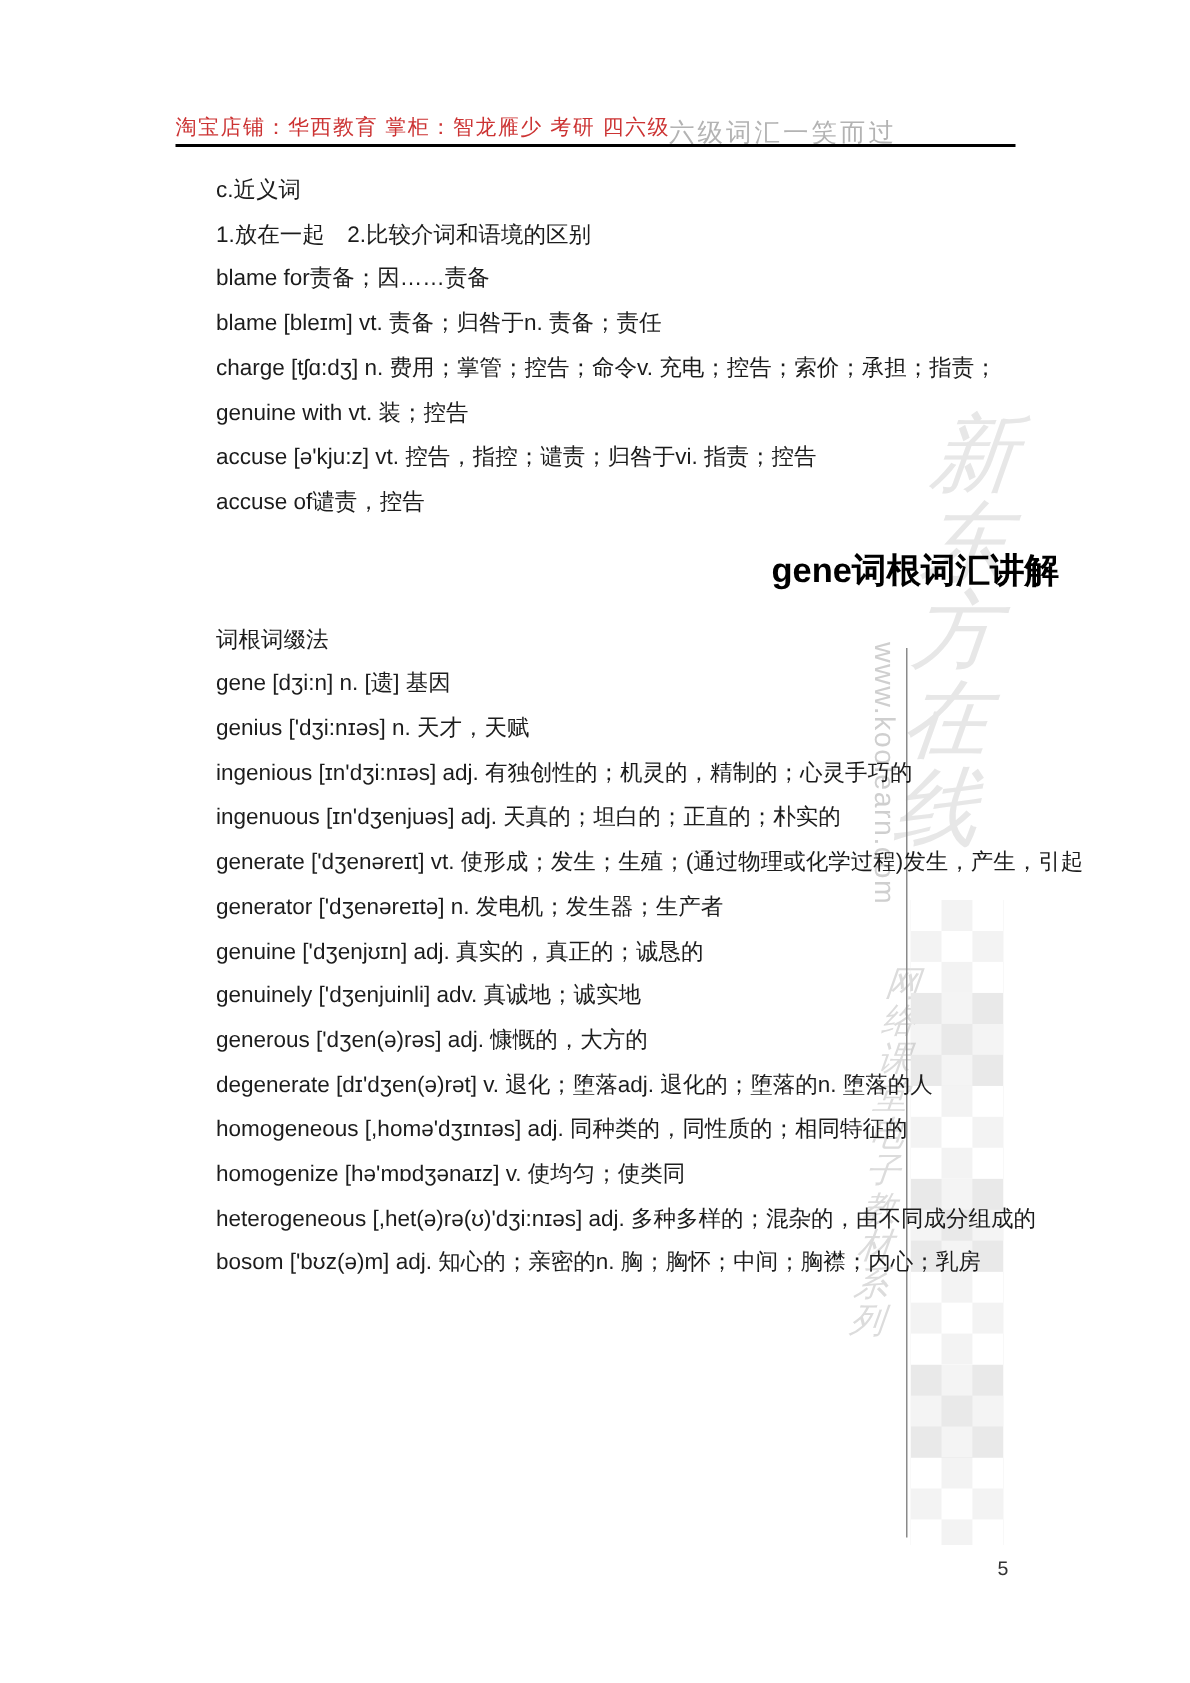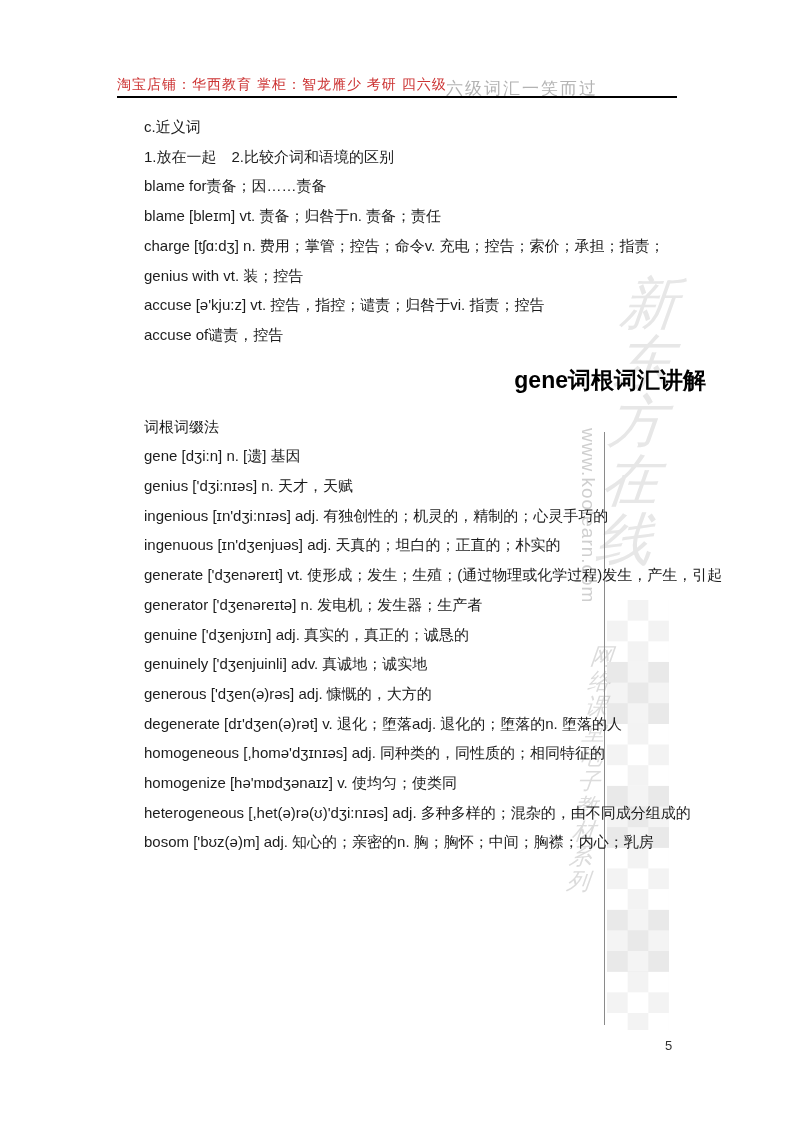--- a/index.html
+++ b/index.html
@@ -118,21 +118,21 @@
   <div class="header-right" style="color: rgb(179, 179, 179);">六级词汇一笑而过</div>
   <div class="header-rule"></div>
 
   <div class="content">
     <div>
         <p class="line">c.近义词</p>
         <p class="line">1.放在一起　2.比较介词和语境的区别</p>
         <p class="line">blame for责备；因……责备</p>
         <p class="line">blame [bleɪm] vt. 责备；归咎于n. 责备；责任</p>
         <p class="line">charge [tʃɑ:dʒ] n. 费用；掌管；控告；命令v. 充电；控告；索价；承担；指责；</p>
-        <p class="line">genius with vt. 装；控告</p>
+        <p class="line">genuine with vt. 装；控告</p>
         <p class="line">accuse [ə'kju:z] vt. 控告，指控；谴责；归咎于vi. 指责；控告</p>
         <p class="line">accuse of谴责，控告</p>
       </div>
 
     <h1 class="section-heading">gene词根词汇讲解</h1>
 
     <p class="line">词根词缀法</p>
 
     <div>
         <p class="line">gene [dʒi:n] n. [遗] 基因</p>

